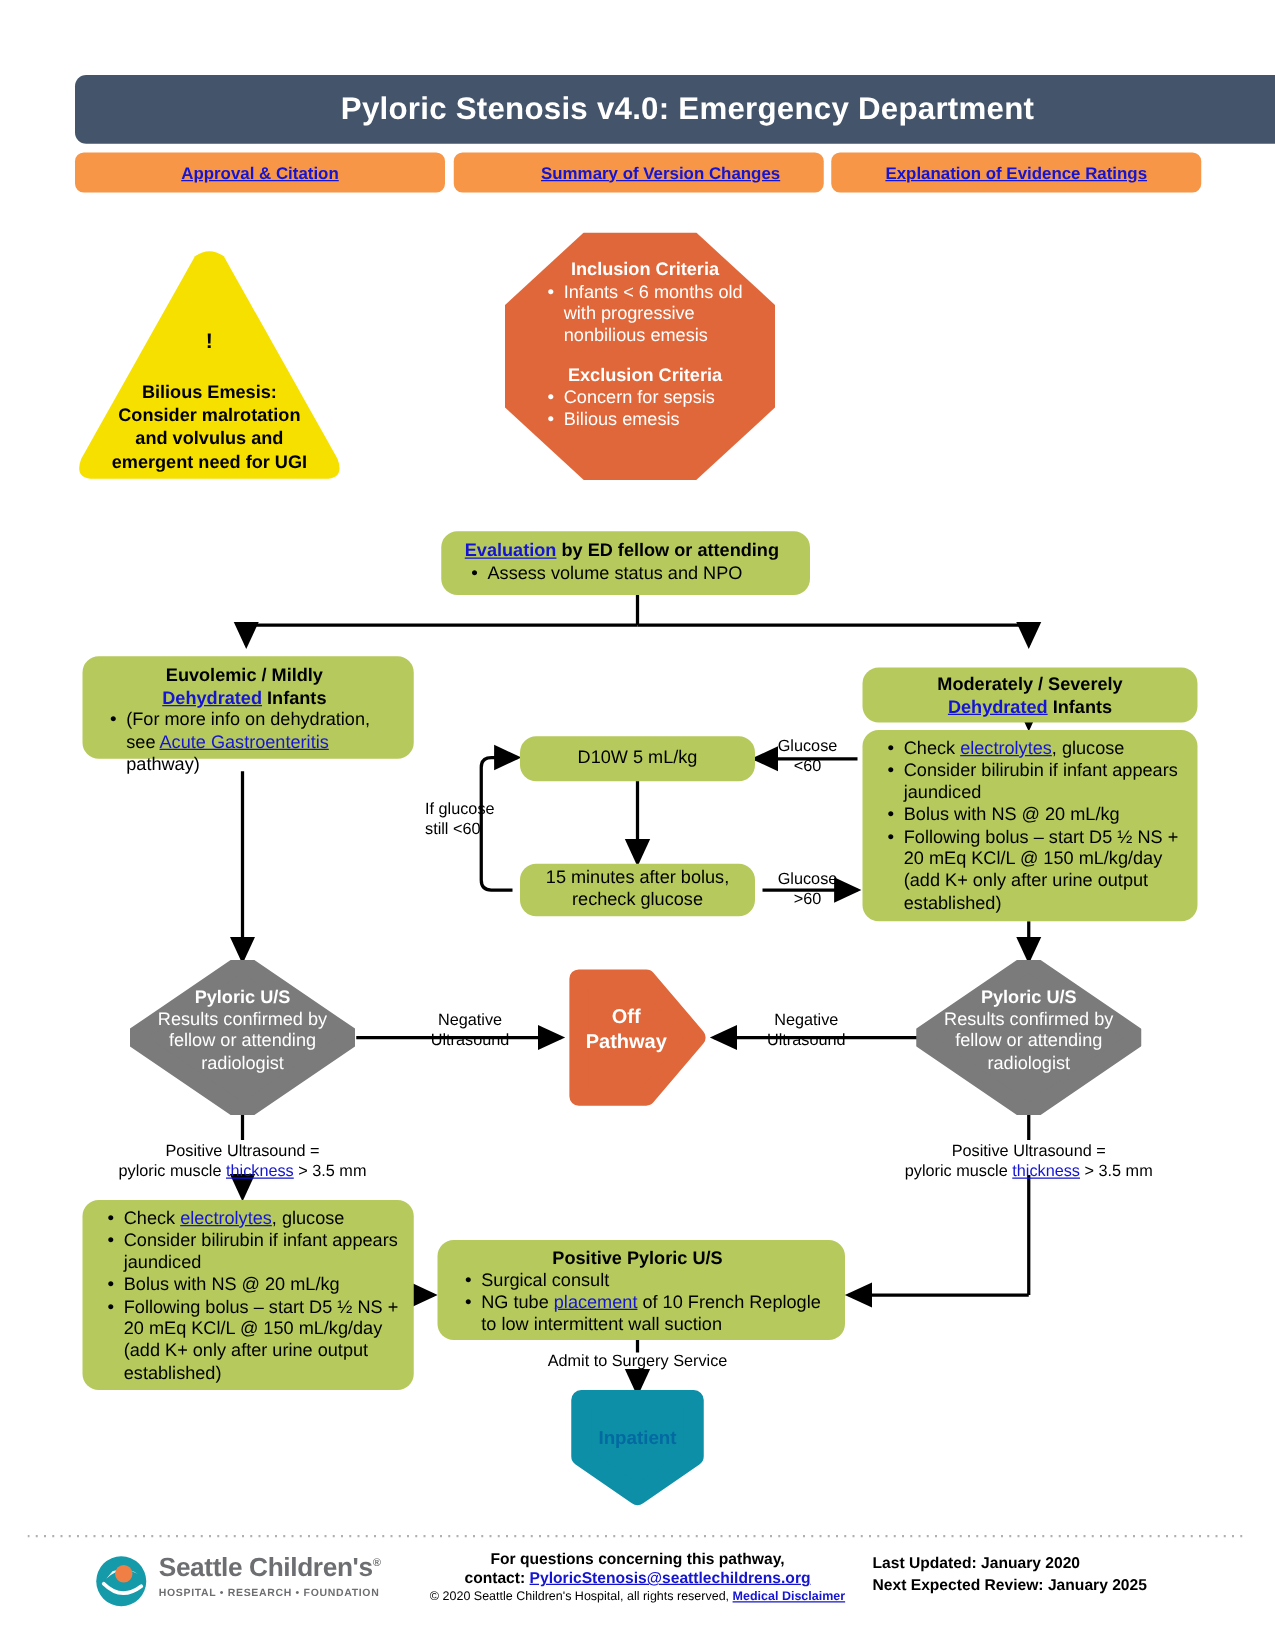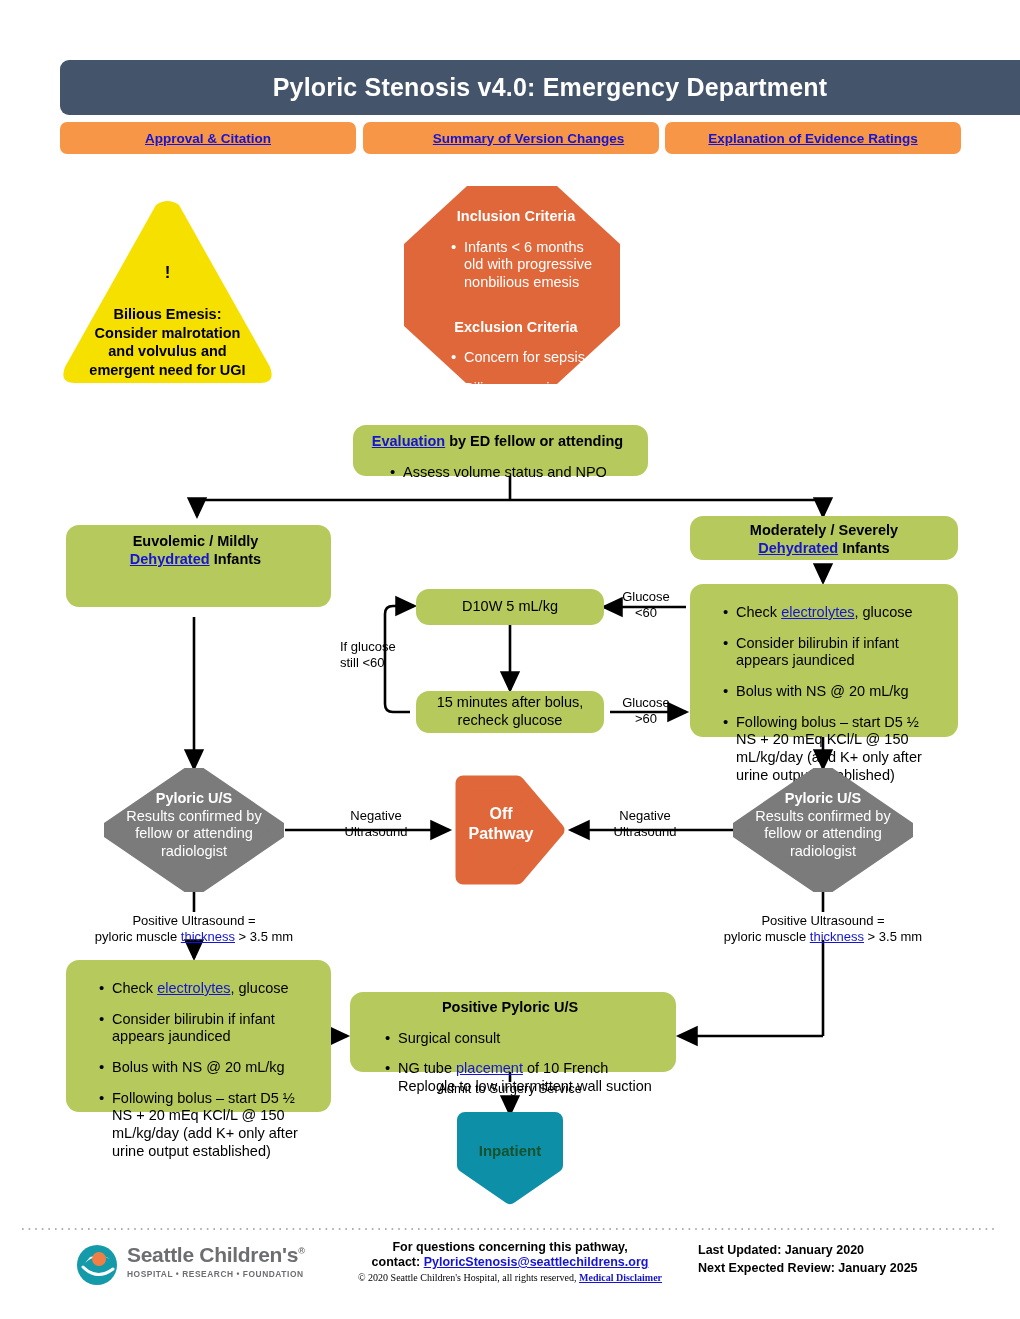--- a/index.html
+++ b/index.html
@@ -30,21 +30,21 @@
   #nav-summary{left:363px;top:122px;width:296px;padding-left:35px;}
   #nav-evidence{left:665px;top:122px;width:296px;}
 
   
   .greenbox{
     background:#b6c95c;border-radius:13px;
     color:#000;font-size:14.5px;line-height:1.22;
   }
   .greenbox .hd{font-weight:bold;text-align:center;display:block;}
   ul.b{margin:0;padding:0 0 0 20px;list-style:none;}
-  ul.b li{position:relative;padding-left:13px;margin:13px;}
+  ul.b li{position:relative;padding-left:13px;margin:0;}
   ul.b li:before{content:"\2022";position:absolute;left:0;top:-1px;font-size:15px;}
   .lnk{color:#1414d2;text-decoration:underline;}
 
   
   #warning-triangle{
     left:60px;top:195px;width:215px;height:190px;
   }
   #warning-triangle .tri{
     position:absolute;left:0;top:0;width:215px;height:190px;
   }
@@ -87,31 +87,31 @@
   #off-pathway .ptxt{
     position:absolute;left:0;top:29px;width:92px;text-align:center;
     color:#fff;font-size:16px;font-weight:bold;line-height:1.25;
   }
 
   
   #inpatient{left:455px;top:1110px;width:110px;height:95px;}
   #inpatient .isvg{position:absolute;left:0;top:0;}
   #inpatient .itxt{
     position:absolute;left:0;top:32px;width:110px;text-align:center;
-    color:#14532d;font-size:15px;font-weight:bold;
+    color:#0369a1;font-size:15px;font-weight:bold;
   }
 
   
   #footer-rule{left:22px;top:1228px;width:976px;height:2px;}
   #logo{left:75px;top:1243px;width:240px;height:48px;}
   #footer-contact{left:330px;top:1240px;width:360px;text-align:center;}
   #footer-contact .l1{font-size:12.5px;font-weight:bold;color:#000;}
   #footer-contact .l2{font-size:12.5px;font-weight:bold;color:#000;margin-top:1px;}
   #footer-contact .l2 a{color:#1414d2;text-decoration:underline;}
-  #footer-contact .l3{font-size:10px;color:#000;margin-top:3px;font-family:Liberation Serif, serif;}
+  #footer-contact .l3{font-size:10px;color:#000;margin-top:3px;}
   #footer-contact .l3 a{color:#1414d2;text-decoration:underline;font-weight:bold;}
   #footer-dates{left:698px;top:1241px;width:300px;}
   #footer-dates div{font-size:12.5px;font-weight:bold;color:#000;line-height:1.45;}
 
   svg.conn{position:absolute;left:0;top:0;width:1020px;height:1319px;pointer-events:none;}
 </style>
 </head>
 <body>
 
 <div class="stage">
@@ -209,23 +209,26 @@
   <div class="abs greenbox" id="eval-box" style="left:353px;top:425px;width:295px;height:51px;padding:8px 10px 0 4px;">
     <span class="hd"><a class="lnk" href="#">Evaluation</a><span> by ED fellow or attending</span></span>
     <ul class="b">
       <li>Assess volume status and NPO</li>
     </ul>
   </div>
 
   <div class="abs greenbox" id="euvolemic-box" style="left:66px;top:525px;width:265px;height:82px;padding:8px 8px 0 2px;">
     <span class="hd">Euvolemic / Mildly</span>
     <span class="hd"><a class="lnk" href="#">Dehydrated</a><span> Infants</span></span>
-  </div>
-
-  <div class="abs greenbox" id="moderate-box" style="left:690px;top:516px;width:268px;height:44px;padding:6px 6px 0 6px;">
+    <ul class="b">
+      <li><span>(For more info on dehydration, see </span><a class="lnk" href="#">Acute Gastroenteritis</a><span> pathway)</span></li>
+    </ul>
+  </div>
+
+  <div class="abs greenbox" id="moderate-box" style="left:690px;top:534px;width:268px;height:44px;padding:6px 6px 0 6px;">
     <span class="hd">Moderately / Severely</span>
     <span class="hd"><a class="lnk" href="#">Dehydrated</a><span> Infants</span></span>
   </div>
 
   <div class="abs greenbox" id="treatment-right" style="left:690px;top:584px;width:268px;height:153px;padding:7px 6px 0 0;">
     <ul class="b">
       <li><span>Check </span><a class="lnk" href="#">electrolytes</a><span>, glucose</span></li>
       <li>Consider bilirubin if infant appears jaundiced</li>
       <li>Bolus with NS @ 20 mL/kg</li>
       <li>Following bolus – start D5 ½ NS + 20 mEq KCl/L @ 150 mL/kg/day (add K+ only after urine output established)</li>

